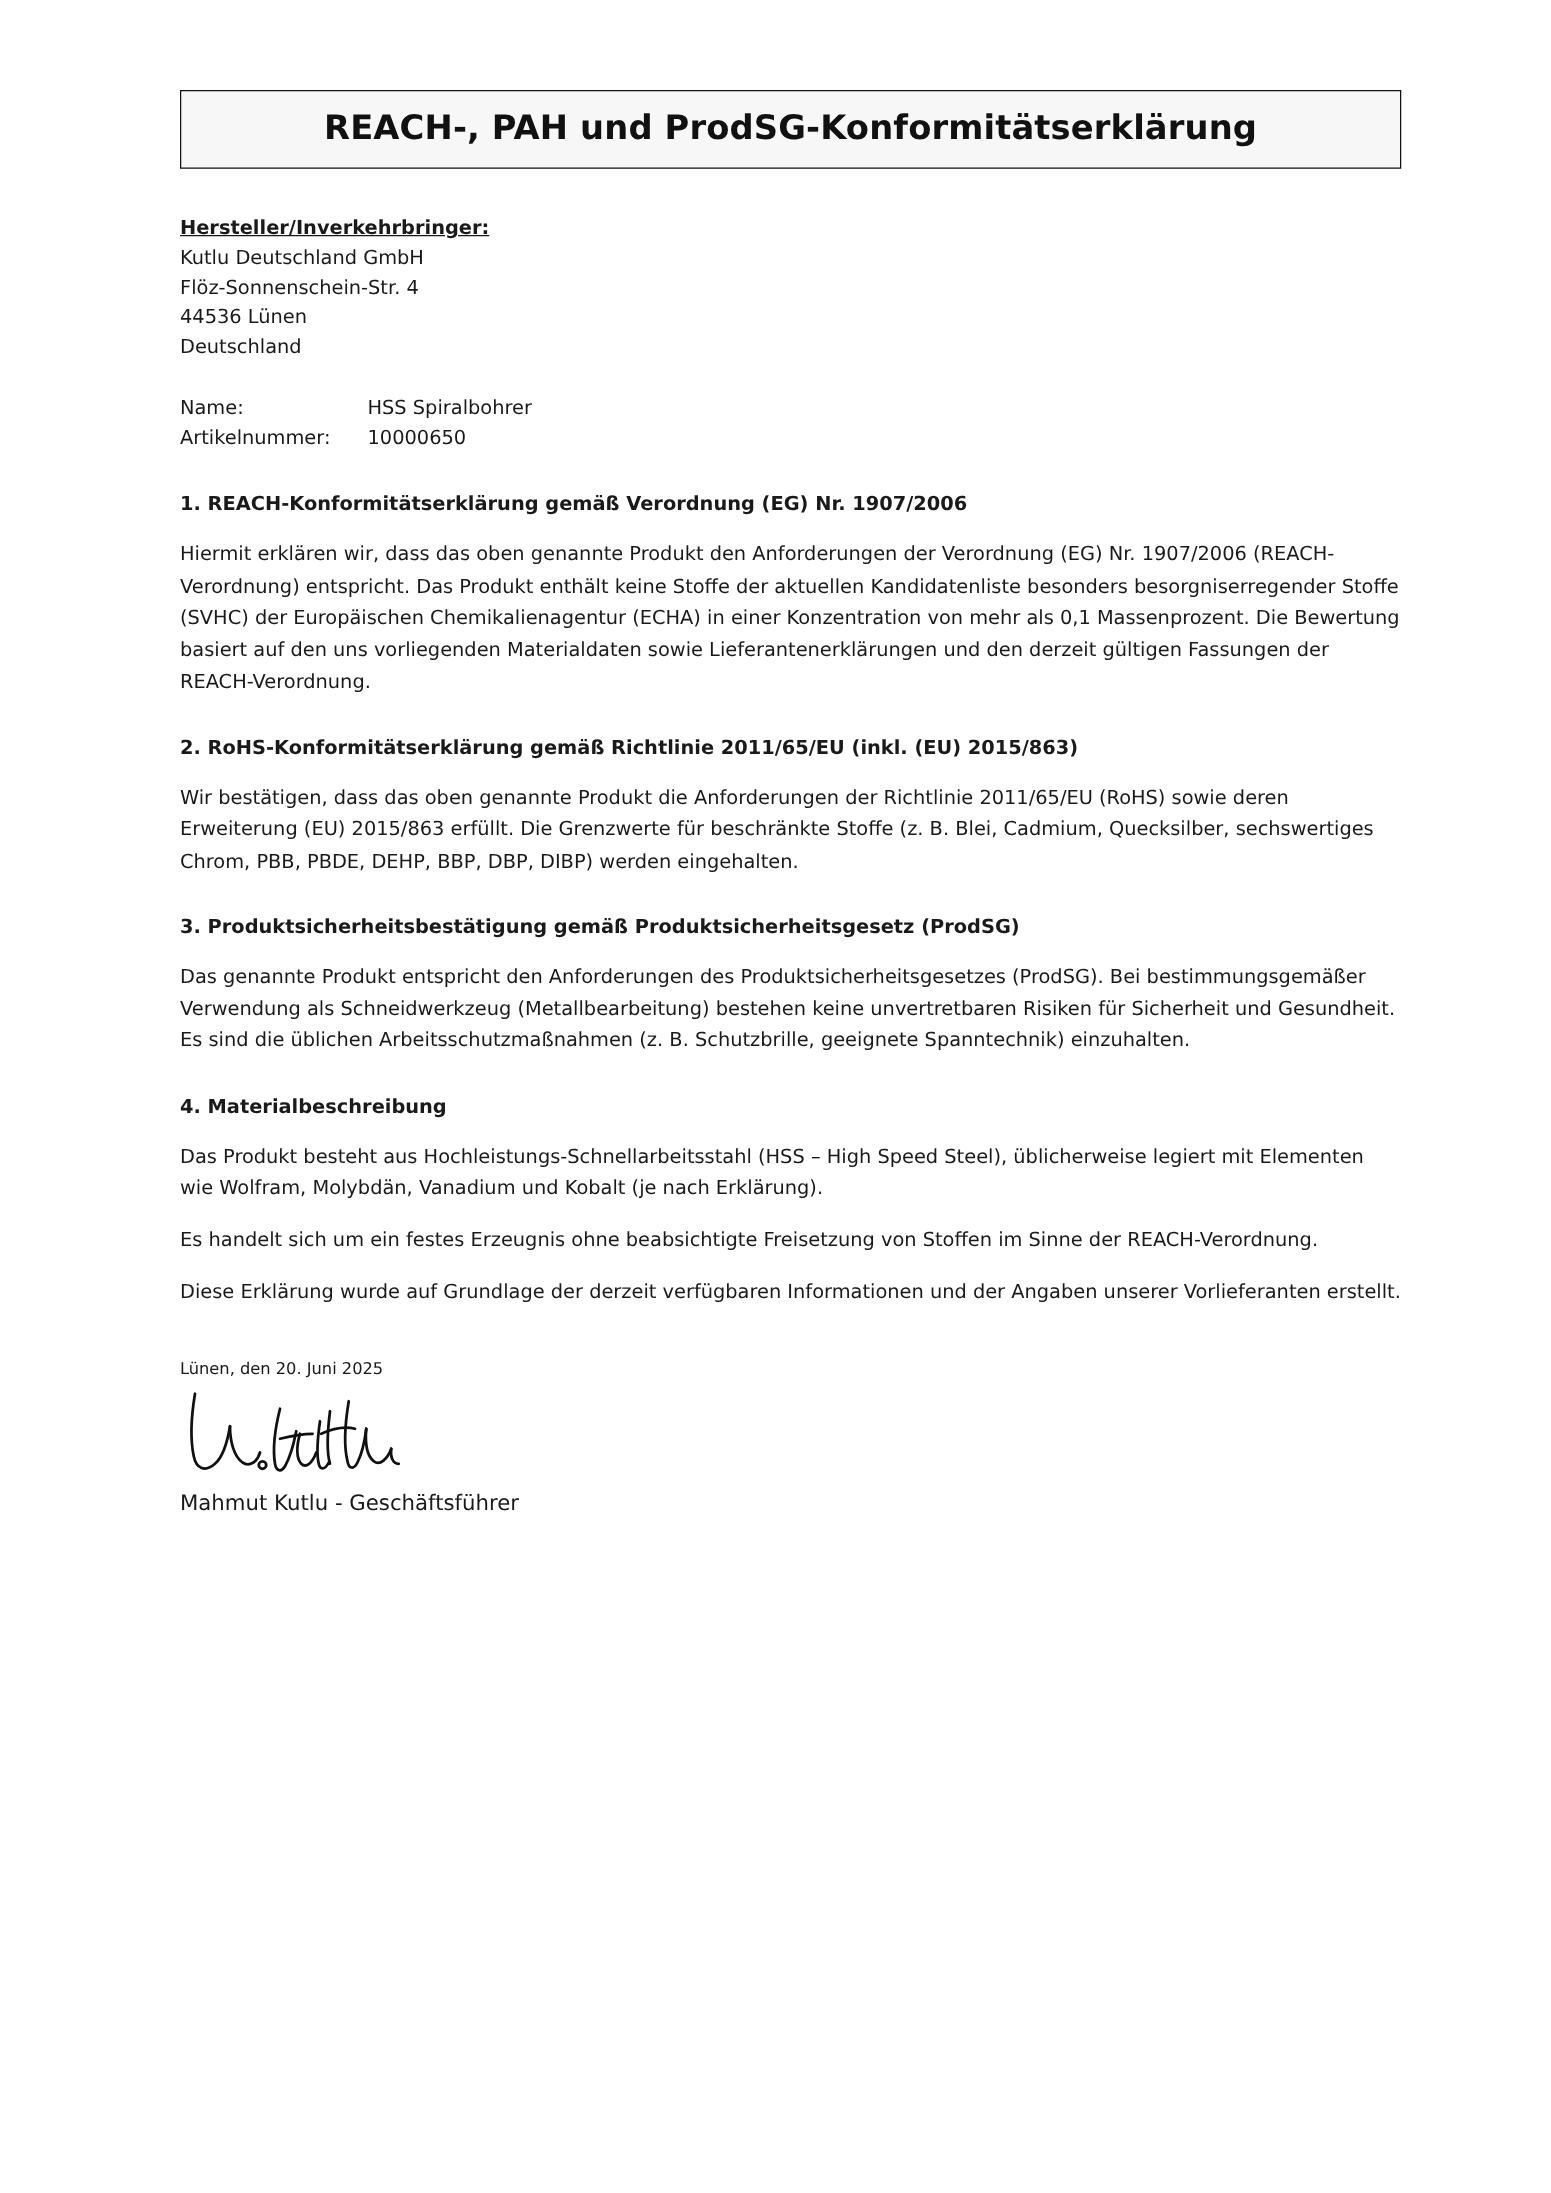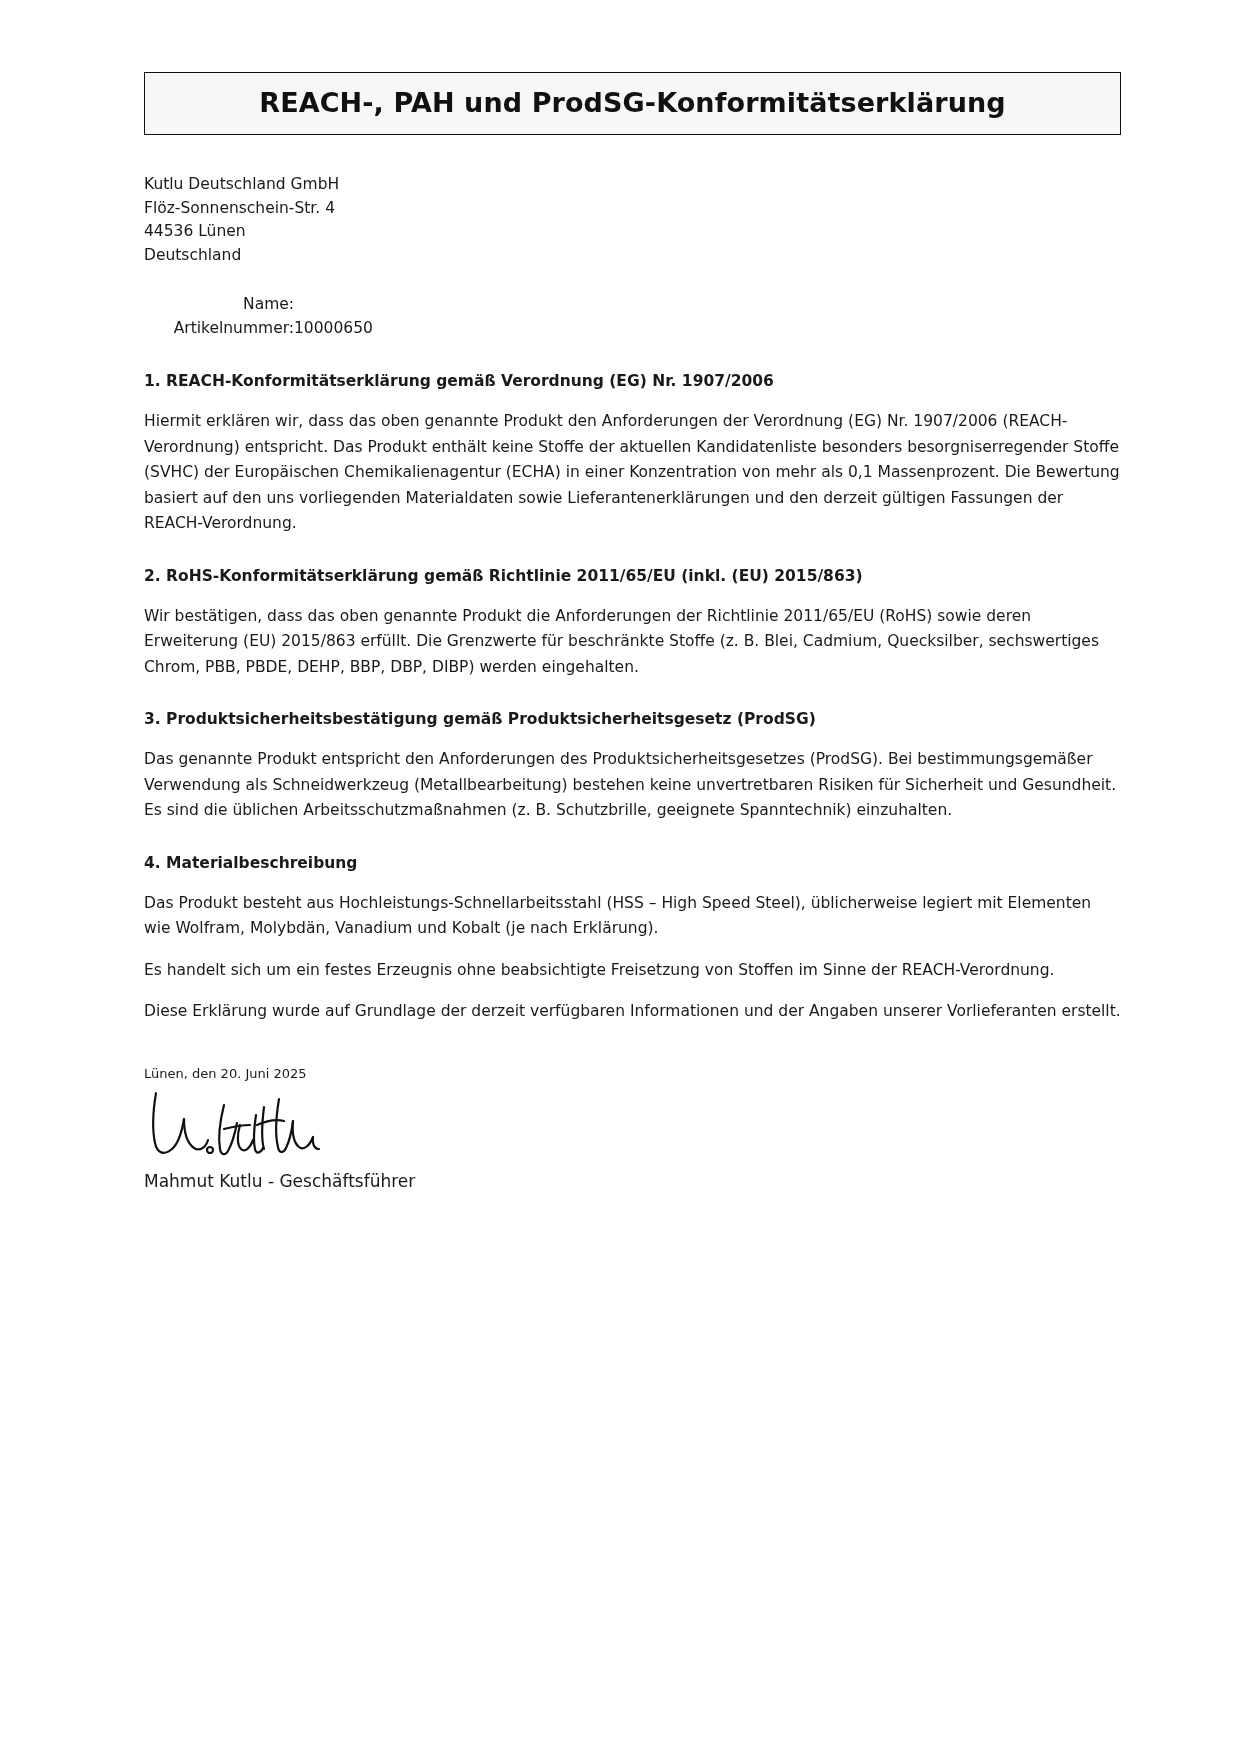--- a/index.html
+++ b/index.html
@@ -51,21 +51,20 @@
     margin-bottom: 30px;
   }
   .kv-row {
     display: flex;
     font-size: 15.5px;
     line-height: 23.5px;
   }
   .kv-key {
     width: 150px;
     flex: 0 0 150px;
-    text-align: right;
   }
   .kv-val {
     flex: 1 1 auto;
   }
   h2.section {
     font-size: 15.5px;
     font-weight: bold;
     margin: 28px 0 17px 0;
     line-height: 22px;
   }
@@ -99,29 +98,31 @@
 </head>
 <body>
 
 <div class="page">
 
   <div class="title-box">
     <h1>REACH-, PAH und ProdSG-Konformitätserklärung</h1>
   </div>
 
   <div>
+    <div class="mfr-heading">Hersteller/Inverkehrbringer:</div>
     <p class="addr-line">Kutlu Deutschland GmbH</p>
     <p class="addr-line">Flöz-Sonnenschein-Str. 4</p>
     <p class="addr-line">44536 Lünen</p>
     <p class="addr-line">Deutschland</p>
   </div>
 
   <div class="kv-block">
     <div class="kv-row">
       <div class="kv-key">Name:</div>
+      <div class="kv-val">HSS Spiralbohrer</div>
     </div>
     <div class="kv-row">
       <div class="kv-key">Artikelnummer:</div>
       <div class="kv-val">10000650</div>
     </div>
   </div>
 
   <h2 class="section">1. REACH-Konformitätserklärung gemäß Verordnung (EG) Nr. 1907/2006</h2>
   <p class="body">Hiermit erklären wir, dass das oben genannte Produkt den Anforderungen der Verordnung (EG) Nr. 1907/2006 (REACH-Verordnung) entspricht. Das Produkt enthält keine Stoffe der aktuellen Kandidatenliste besonders besorgniserregender Stoffe (SVHC) der Europäischen Chemikalienagentur (ECHA) in einer Konzentration von mehr als 0,1 Massenprozent. Die Bewertung basiert auf den uns vorliegenden Materialdaten sowie Lieferantenerklärungen und den derzeit gültigen Fassungen der REACH-Verordnung.</p>
 

